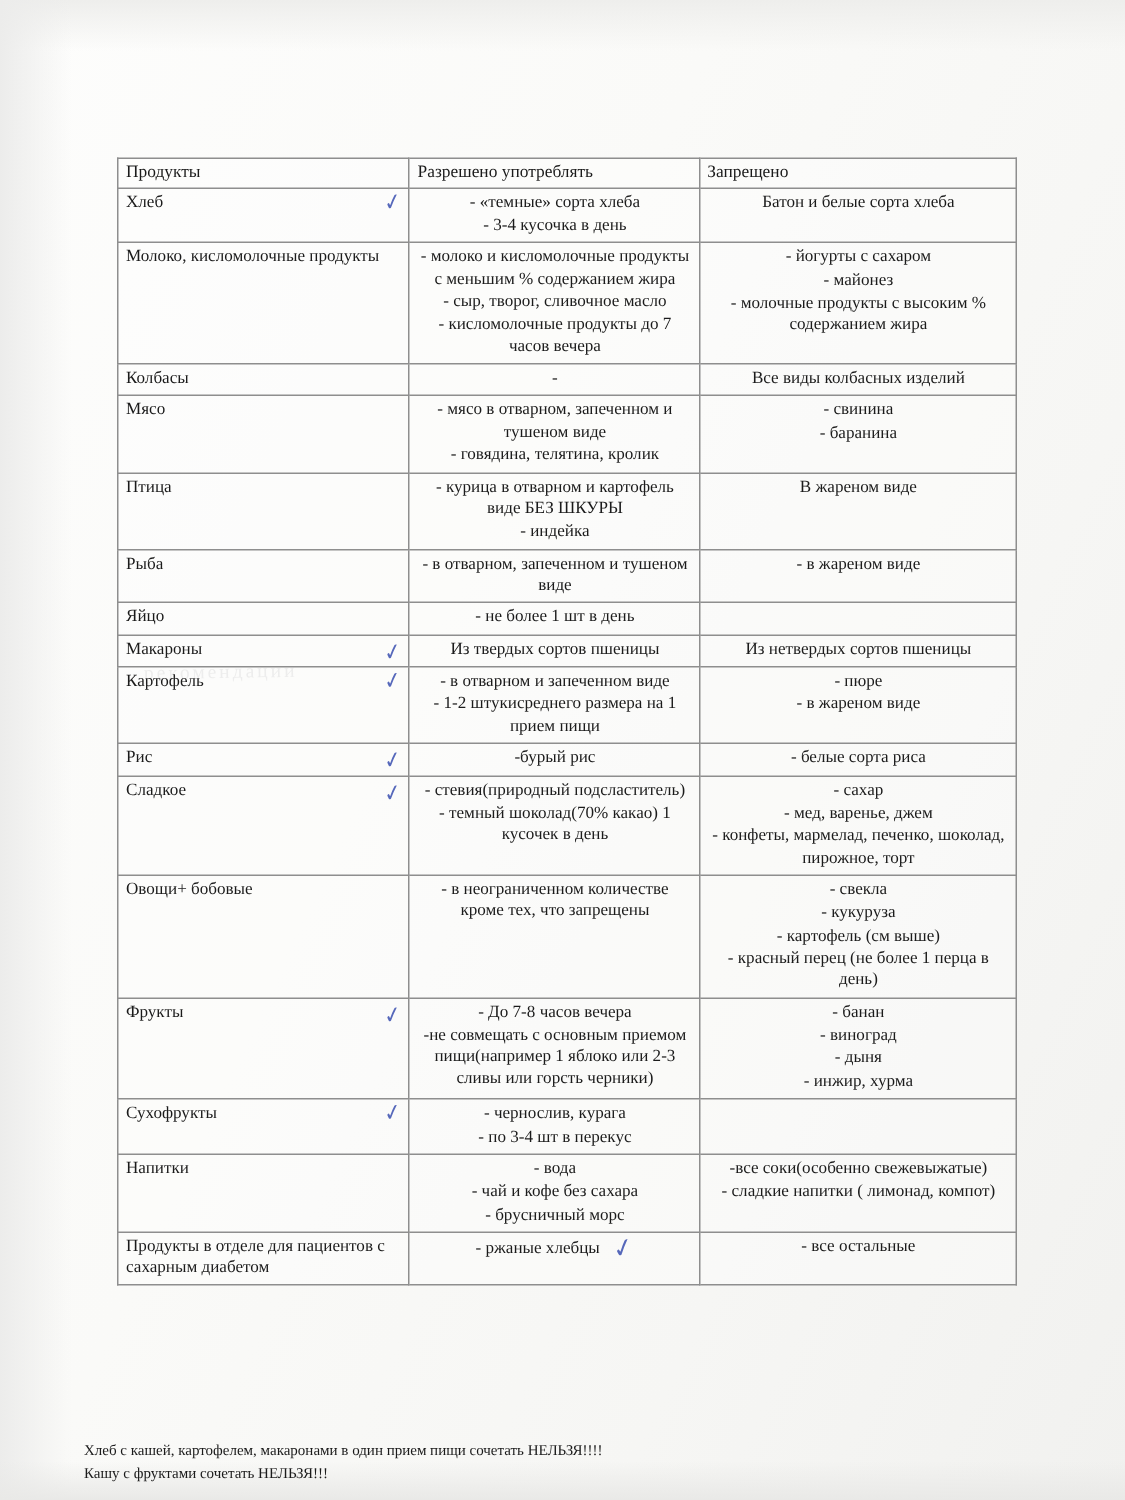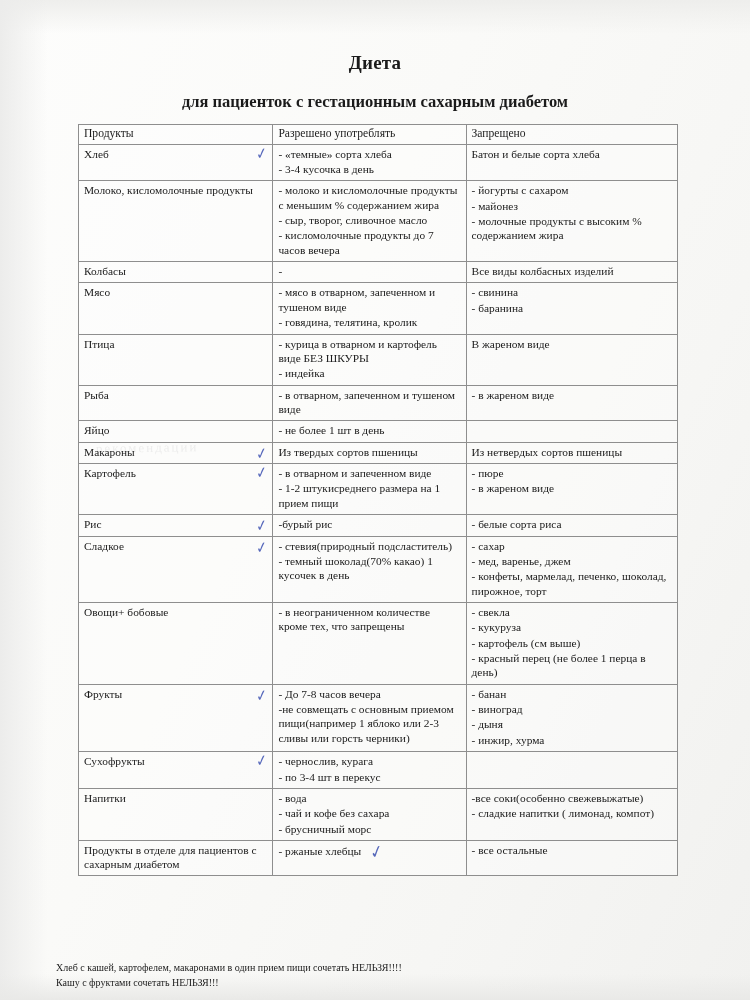--- a/index.html
+++ b/index.html
@@ -52,21 +52,21 @@
   }
   .title-sub {
     font-size: 16.5px;
     font-weight: bold;
     margin-top: 18px;
   }
 
   table.diet {
     position: absolute;
     left: 78px;
-    top: 124px;
+    top: 105px;
     width: 600px;
     border-collapse: collapse;
     font-size: 11.4px;
     line-height: 1.26;
     background: rgba(255,255,255,0.35);
   }
   table.diet td {
     border: 1px solid #8e8e8e;
     vertical-align: top;
     padding: 2px 4px 3px 5px;
@@ -77,20 +77,21 @@
     padding-bottom: 2px;
   }
   col.c1 { width: 200px; }
   col.c2 { width: 198px; }
   col.c3 { width: 218px; }
 
   .cell-list {
     margin: 0;
     padding: 0;
     list-style: none;
+    text-align: center;
   }
   .cell-list li {
     margin: 0 0 1px 0;
   }
   .b { font-weight: normal; }
 
   .prod-cell {
     position: relative;
     padding-right: 16px;
   }
@@ -144,24 +145,20 @@
 </head>
 <body>
 
 <div class="page">
   <div class="shade-top"></div>
   <div class="shade-left"></div>
   <div class="shade-bottom"></div>
 
   <div class="ghost">рекомендации</div>
 
-  <div class="title-block">
-    <div class="title-main">Диета</div>
-    <div class="title-sub">для пациенток с гестационным сахарным диабетом</div>
-  </div>
 
   <table class="diet">
     <colgroup>
       <col class="c1">
         <col class="c2">
         <col class="c3">
     </colgroup>
     <tbody id="table-body">
         <tr class="header">
           <td>Продукты</td>

